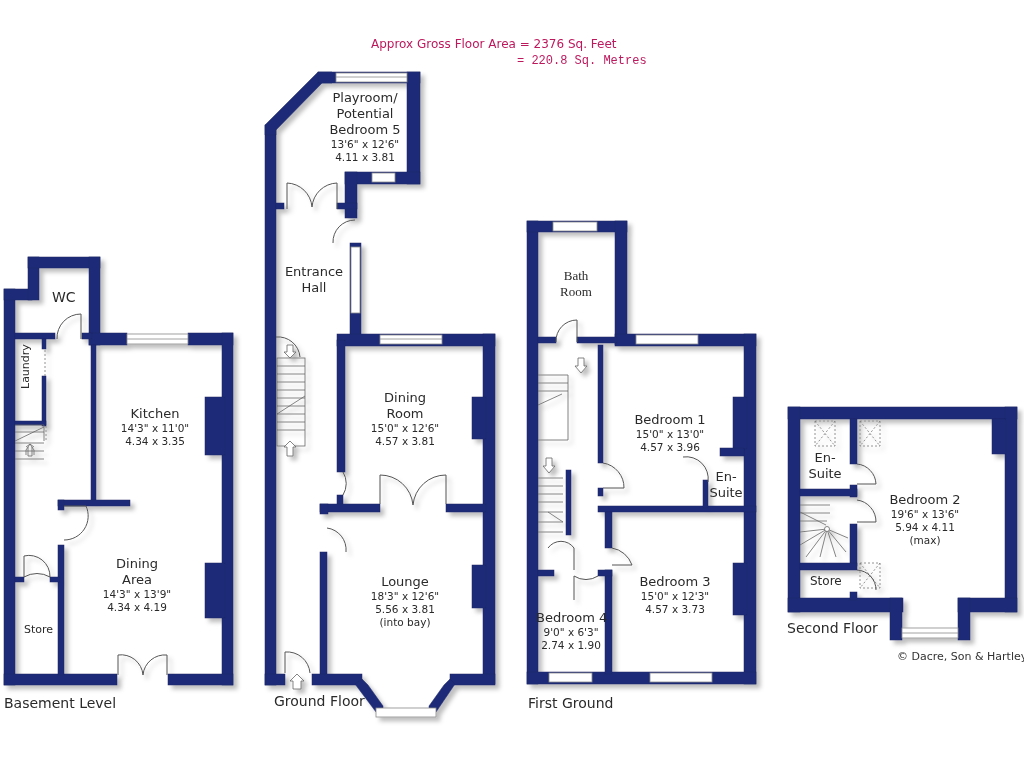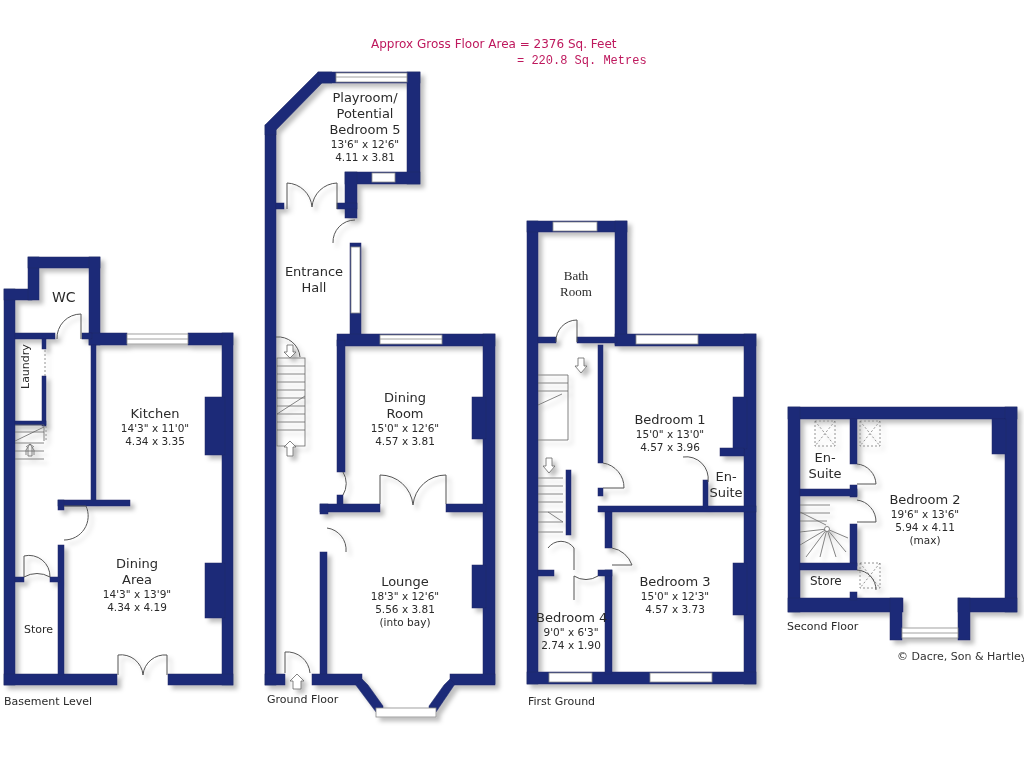--- a/index.html
+++ b/index.html
@@ -5,21 +5,21 @@
   html,body{margin:0;padding:0;background:#ffffff;}
   body{width:1024px;height:768px;position:relative;overflow:hidden;font-family:"DejaVu Sans","Liberation Sans",sans-serif;color:#2a2a2a;}
   svg{position:absolute;left:0;top:0;}
   .w{fill:#1d2c78;stroke:#1a2466;stroke-width:0.5;}
   .win{fill:#ffffff;stroke:#8a8a8a;stroke-width:0.8;}
   .door{fill:none;stroke:#555;stroke-width:1;}
   .stair{fill:none;stroke:#666;stroke-width:0.8;}
   .dash{fill:none;stroke:#777;stroke-width:0.8;stroke-dasharray:2,2;}
   .lbl{position:absolute;text-align:center;font-size:13px;line-height:16px;color:#2a2a2a;white-space:nowrap;}
   .dim{font-size:10.5px;line-height:13px;}
-  .floor{position:absolute;font-size:11px;color:#2a2a2a;white-space:nowrap;}
+  .floor{position:absolute;font-size:14px;color:#2a2a2a;white-space:nowrap;}
   .area{position:absolute;font-size:12px;color:#be185d;white-space:nowrap;}
   .copy{position:absolute;font-size:11px;color:#333;white-space:nowrap;}
   .vert{transform:rotate(-90deg);transform-origin:left top;}
 </style>
 </head>
 <body>
 
 <svg width="1024" height="768" viewBox="0 0 1024 768">
   <defs>
     <filter id="sh" x="-5%" y="-5%" width="115%" height="115%">
@@ -285,21 +285,21 @@
   <div>Room</div>
   <div class="dim">15'0" x 12'6"</div>
   <div class="dim">4.57 x 3.81</div>
 </div>
 <div class="lbl" style="left:360px;top:574px;width:90px;">
   <div>Lounge</div>
   <div class="dim">18'3" x 12'6"</div>
   <div class="dim">5.56 x 3.81</div>
   <div class="dim">(into bay)</div>
 </div>
-<div class="floor" style="left:267px;top:693px;">Ground Floor</div>
+<div class="floor" style="left:274px;top:693px;">Ground Floor</div>
 
 <div class="lbl" style="left:548px;top:268px;width:56px;font-family:Liberation Serif, serif;">
   <div>Bath</div>
   <div>Room</div>
 </div>
 <div class="lbl" style="left:625px;top:400px;width:90px;margin-top:12px;">
   <div>Bedroom 1</div>
   <div class="dim">15'0" x 13'0"</div>
   <div class="dim">4.57 x 3.96</div>
 </div>

